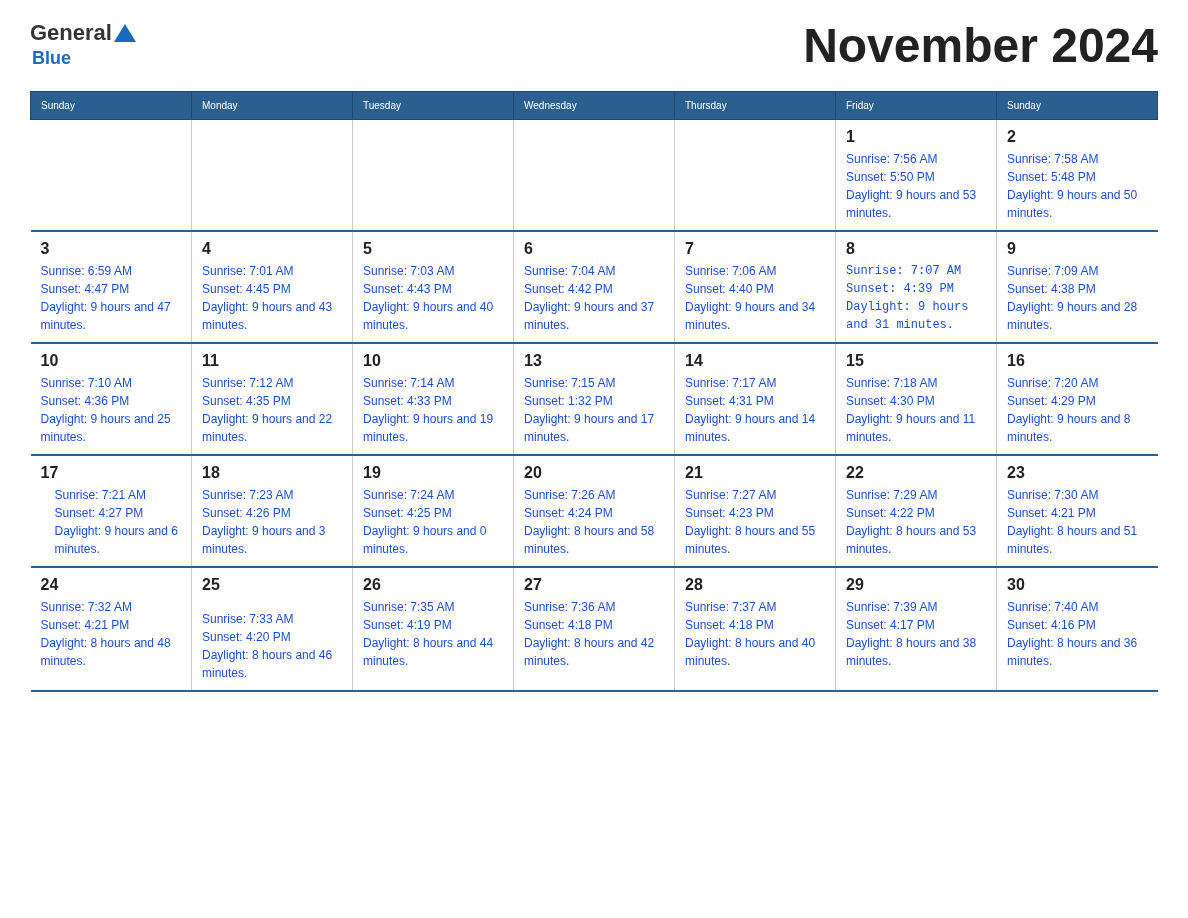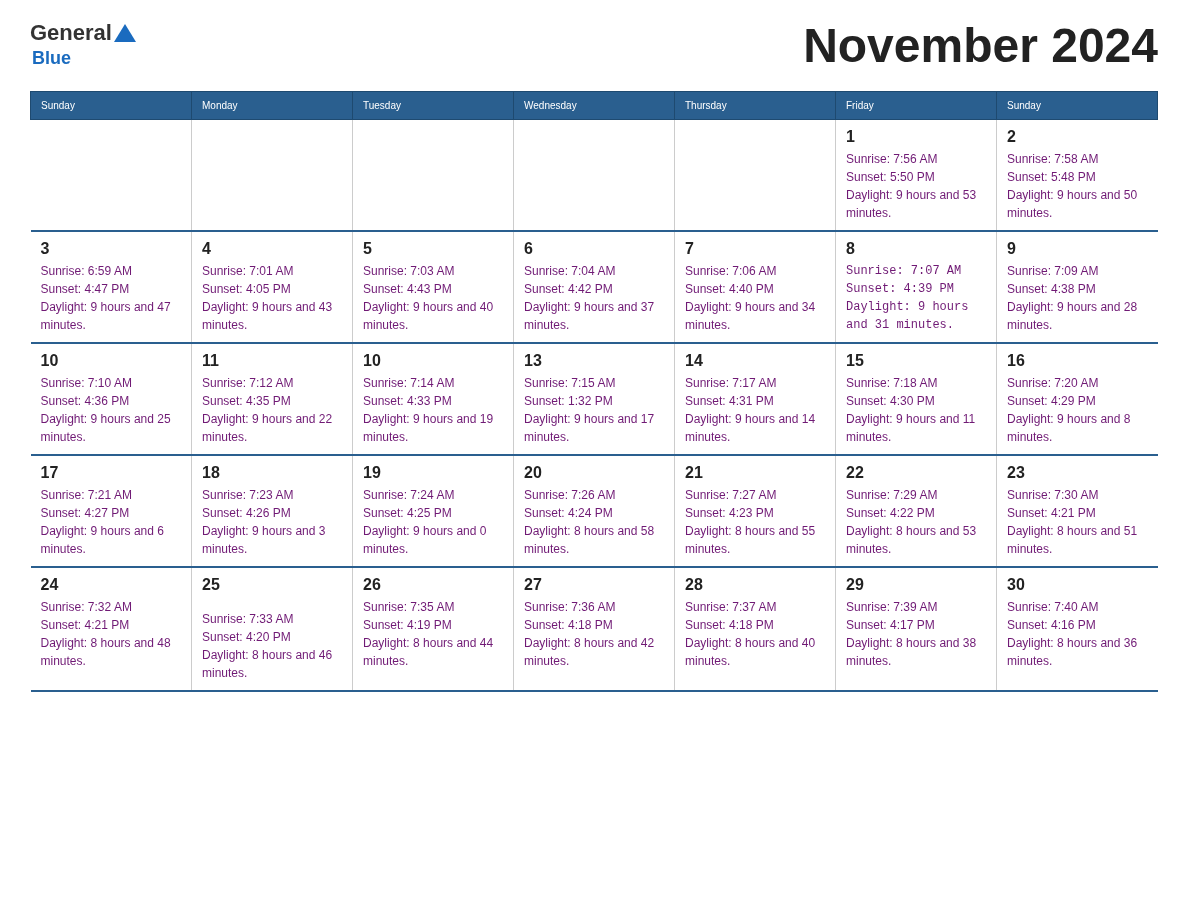--- a/index.html
+++ b/index.html
@@ -84,21 +84,21 @@
     }
     .day-number {
       font-size: 16px;
       font-weight: bold;
       color: #222;
       display: block;
       margin-bottom: 4px;
     }
     .day-info {
       font-size: 12px;
-      color: #701a75;
+      color: #1d4ed8;
       line-height: 1.5;
     }
   </style>
 </head>
 <body>
 
 <div class="header">
   <div class="logo">
     <div class="logo-text">
       <span class="logo-general">General</span>
@@ -150,21 +150,21 @@
       <tr>
         <td>
           <span class="day-number">3</span>
           <div class="day-info" style="white-space: pre-line;">Sunrise: 6:59 AM
 Sunset: 4:47 PM
 Daylight: 9 hours and 47 minutes.</div>
         </td>
         <td>
           <span class="day-number">4</span>
           <div class="day-info" style="white-space: pre-line;">Sunrise: 7:01 AM
-Sunset: 4:05 PM
+Sunset: 4:45 PM
 Daylight: 9 hours and 43 minutes.</div>
         </td>
         <td>
           <span class="day-number">5</span>
           <div class="day-info" style="white-space: pre-line;">Sunrise: 7:03 AM
 Sunset: 4:43 PM
 Daylight: 9 hours and 40 minutes.</div>
         </td>
         <td>
           <span class="day-number">6</span>
@@ -231,21 +231,21 @@
         <td>
           <span class="day-number">16</span>
           <div class="day-info" style="white-space: pre-line;">Sunrise: 7:20 AM
 Sunset: 4:29 PM
 Daylight: 9 hours and 8 minutes.</div>
         </td>
       </tr>
       <tr>
         <td>
           <span class="day-number">17</span>
-          <div class="day-info" style="white-space: pre-line;">Sunrise: 7:21 AM
+          <div class="day-info" style="white-space: pre-line; margin-left: 14px;">Sunrise: 7:21 AM
 Sunset: 4:27 PM
 Daylight: 9 hours and 6 minutes.</div>
         </td>
         <td>
           <span class="day-number">18</span>
           <div class="day-info" style="white-space: pre-line;">Sunrise: 7:23 AM
 Sunset: 4:26 PM
 Daylight: 9 hours and 3 minutes.</div>
         </td>
         <td>

